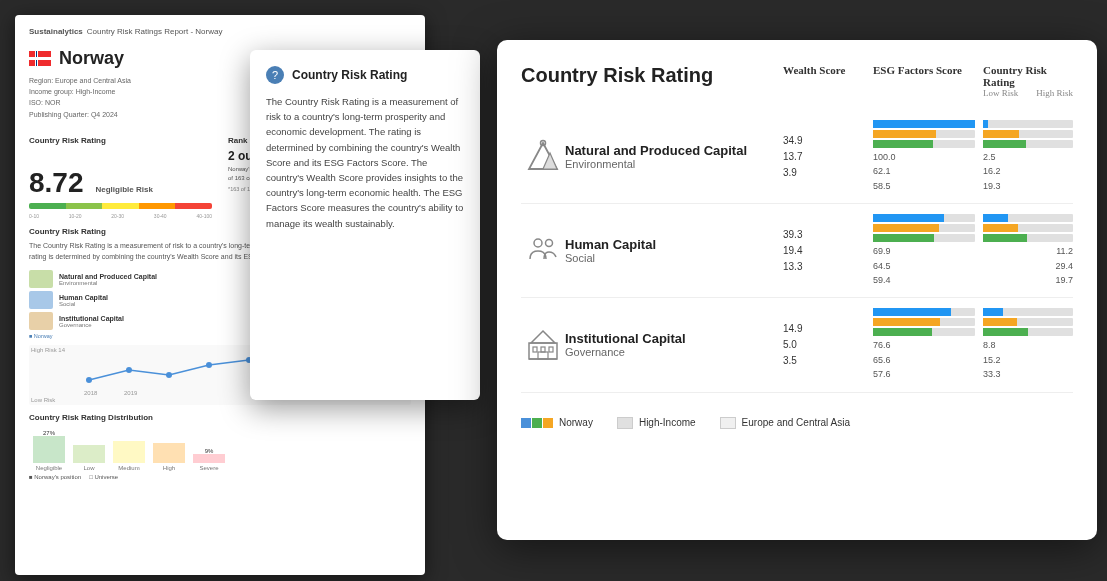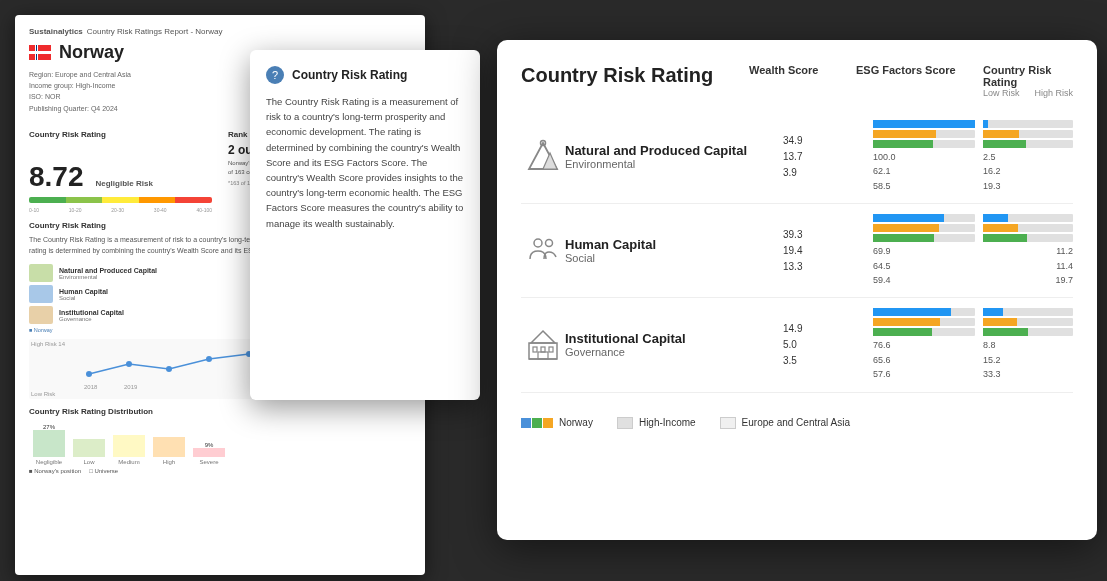--- a/index.html
+++ b/index.html
@@ -22,21 +22,21 @@
       background: #fff;
       border-radius: 4px;
       box-shadow: 0 4px 20px rgba(0,0,0,0.5);
       padding: 12px 14px;
       overflow: hidden;
     }
 
     .doc-header {
       display: flex;
       align-items: center;
-      margin-bottom: 6px;
+      margin-bottom: 12px;
     }
     .doc-logo-text {
       font-size: 8px;
       color: #555;
       font-weight: bold;
     }
 
     .doc-meta {
       font-size: 7px;
       color: #666;
@@ -461,21 +461,21 @@
   </div>
   <div class="popup-body">The Country Risk Rating is a measurement of risk to a country's long-term prosperity and economic development. The rating is determined by combining the country's Wealth Score and its ESG Factors Score. The country's Wealth Score provides insights to the country's long-term economic health. The ESG Factors Score measures the country's ability to manage its wealth sustainably.</div>
 </div>
 
 <div class="main-panel">
 
   <div style="display:flex; align-items:flex-start; margin-bottom:12px;">
     <div style="flex:1;">
       <div style="font-size:20px; font-weight:bold; color:#222;">Country Risk Rating</div>
     </div>
-    <div style="display:flex; gap:17px; margin-left:8px;">
+    <div style="display:flex; gap:0; margin-left:8px;font-family:Liberation Serif, serif;">
       <div style="width:90px; text-align:left; padding-right:8px;">
         <div style="font-size:11px; font-weight:bold; color:#333;">Wealth Score</div>
       </div>
       <div style="width:110px; text-align:left; padding-right:8px;">
         <div style="font-size:11px; font-weight:bold; color:#333;">ESG Factors Score</div>
       </div>
       <div style="width:90px; text-align:left;">
         <div style="font-size:11px; font-weight:bold; color:#333;">Country Risk Rating</div>
         <div style="display:flex; justify-content:space-between; font-size:9px; color:#888;">
           <span>Low Risk</span>
@@ -575,21 +575,21 @@
         <div style="width:28%;background:#2196F3;height:100%;position:absolute;"></div>
       </div>
       <div class="cri-bar-track" style="height:8px;background:#e0e0e0;margin-bottom:2px;position:relative;">
         <div style="width:39%;background:#f5a623;height:100%;position:absolute;"></div>
       </div>
       <div class="cri-bar-track" style="height:8px;background:#e0e0e0;margin-bottom:2px;position:relative;">
         <div style="width:49%;background:#4CAF50;height:100%;position:absolute;"></div>
       </div>
       <div style="font-size:9px;color:#555;line-height:1.6;margin-top:2px;">
         <div>11.2</div>
-        <div>11.4</div>
+        <div>29.4</div>
         <div>19.7</div>
       </div>
     </div>
   </div>
 
   <div class="data-row">
     <div class="row-icon">
       <svg width="36" height="36" viewBox="0 0 36 36">
         <rect x="4" y="16" width="28" height="16" fill="none" stroke="#888" stroke-width="1.5"></rect>
         <rect x="8" y="20" width="4" height="5" fill="none" stroke="#888" stroke-width="1.2"></rect>

